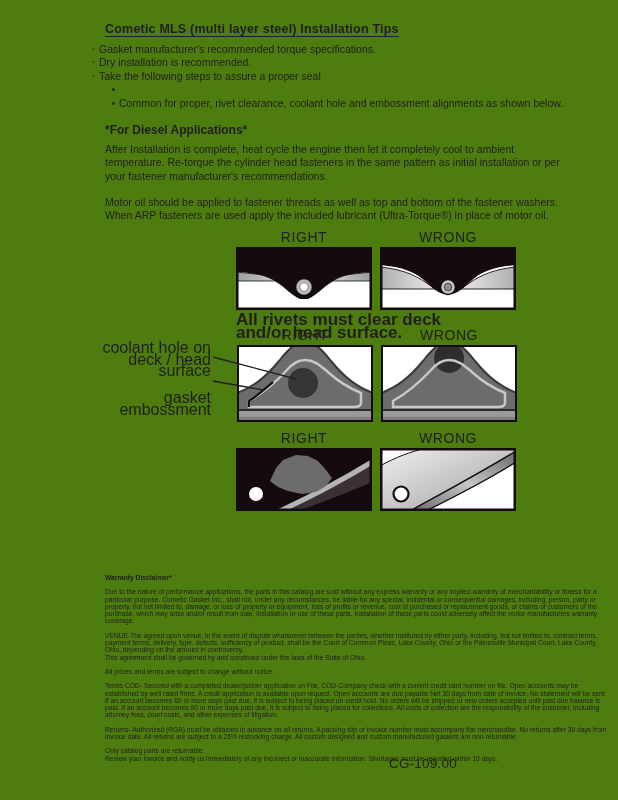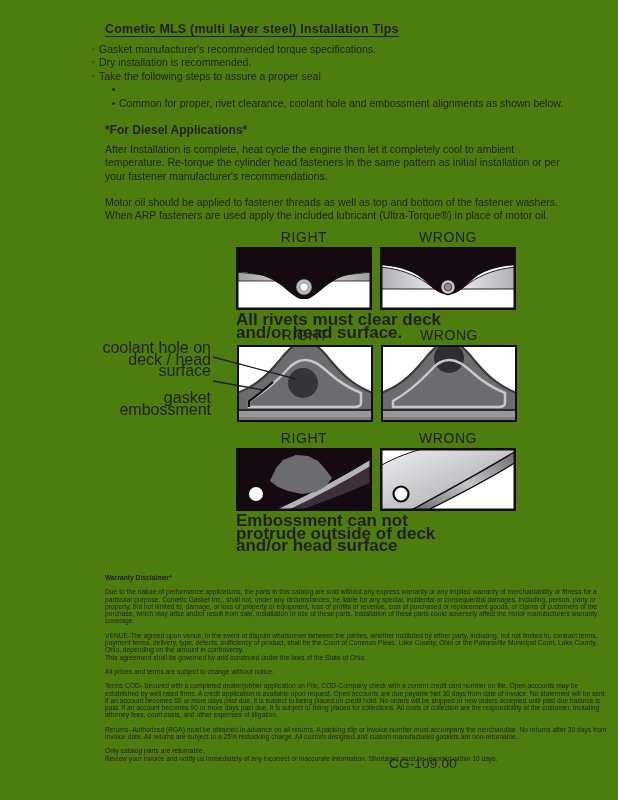--- a/index.html
+++ b/index.html
@@ -195,21 +195,20 @@
               <stop offset="1" stop-color="#6a6a6c"></stop>
           </linearGradient>
         </defs>
         <rect x="0" y="0" width="136" height="63" fill="#ffffff"></rect>
         <path d="M0,18 C16,9 30,4 46,0 L136,0 L136,12 C104,32 74,47 42,63 L0,63 Z" fill="url(#g4a)" stroke="#150a10" stroke-width="1"></path>
         <path d="M30,63 C68,42 100,25 136,3 L136,14 C106,33 78,47 46,63 Z" fill="url(#g4b)" stroke="#150a10" stroke-width="1.4"></path>
         <circle cx="21" cy="46" r="7.5" fill="#ffffff" stroke="#150a10" stroke-width="2.2"></circle>
         <rect x="1.25" y="1.25" width="133.5" height="60.5" fill="none" stroke="#150a10" stroke-width="2.5"></rect>
       </svg>
     </div>
-    <div class="caption" style="margin-top:4px;width:240px;">Embossment can not protrude outside of deck and/or head surface</div>
   </div>
 
   <div class="abs warranty">
     <p class="whead">Warranty Disclaimer*</p>
     <p>Due to the nature of performance applications, the parts in this catalog are sold without any express warranty or any implied warranty of merchantability or fitness for a particular purpose.  Cometic Gasket Inc., shall not, under any circumstances, be liable for any special, incidental or consequential damages, including, person, party or property, but not limited to, damage, or loss of property or equipment, loss of profits or revenue, cost of purchased or replacement goods, or claims of customers of the purchase, which may arise and/or result from sale, installation or use of these parts.  Installation of these parts could adversely affect the motor manufacturers warranty coverage.</p>
     <p class="tight">VENUE-The agreed upon venue, in the event of dispute whatsoever between the parties, whether instituted by either party, including, but not limited to, contract terms, payment terms, delivery, type, defects, sufficiency of product, shall be the Court of Common Pleas, Lake County, Ohio or the Painesville Municipal Court, Lake County, Ohio, depending on the amount in controversy.</p>
     <p>This agreement shall be governed by and construed under the laws of the State of Ohio.</p>
     <p>All prices and terms are subject to change without notice.</p>
     <p>Terms COD- Secured with a completed dealer/jobber application on File, COD-Company check with a current credit card number on file.  Open accounts may be established by well rated firms.  A credit application is available upon request.  Open accounts are due payable Net 30 days from date of invoice.  No statement will be sent.  If an account becomes 60 or more days past due, it is subject to being placed on credit hold.  No orders will be shipped or new orders accepted until past due balance is paid.  If an account becomes 90 or more days past due, it is subject to being placed for collections.  All costs of collection are the responsibility of the customer, including attorney fees, court costs, and other expenses of litigation.</p>
     <p>Returns- Authorized (RGA) must be obtained in advance on all returns.  A packing slip or invoice number must accompany the merchandise.  No returns after 30 days from invoice date.  All returns are subject to a 25% restocking charge.  All custom designed and custom manufactured gaskets are non-returnable.</p>

